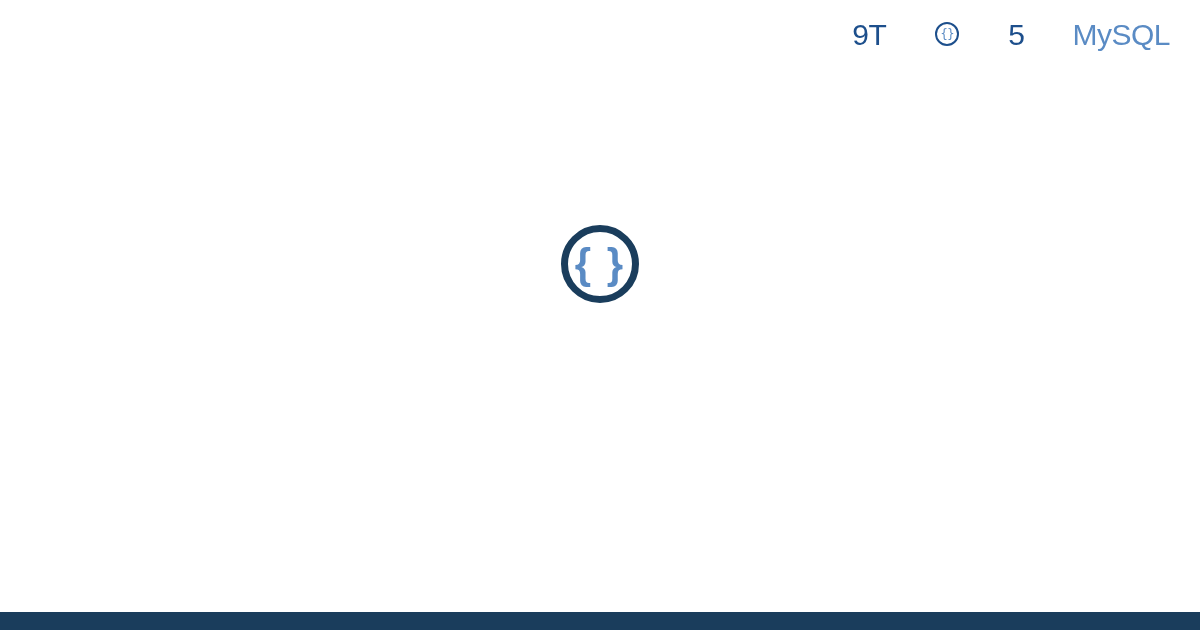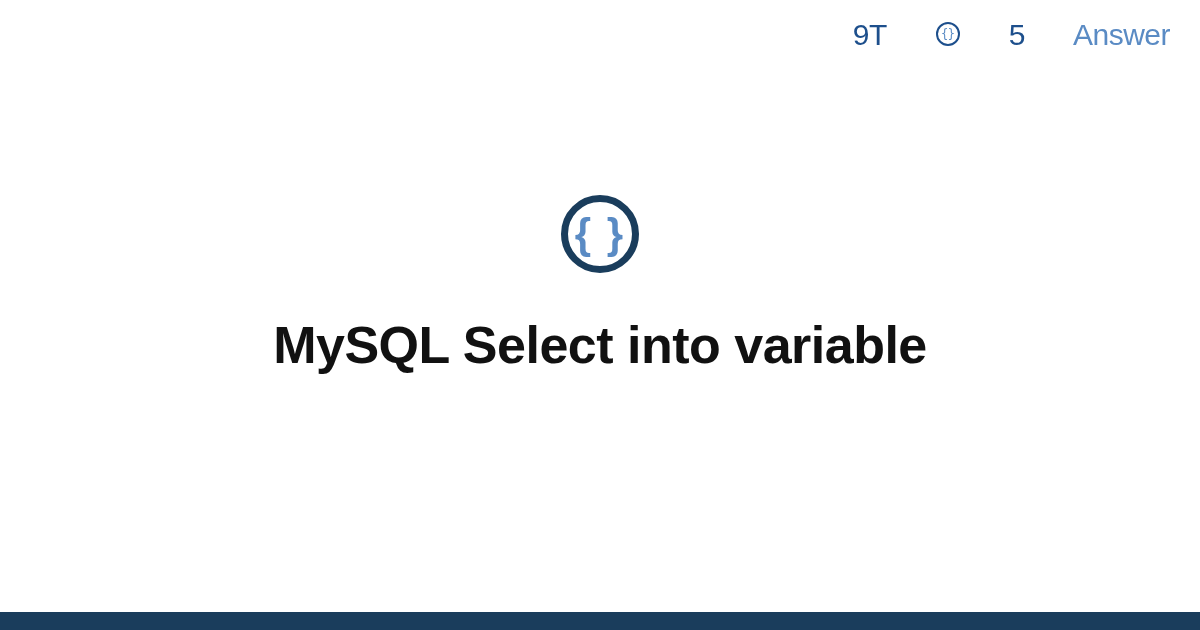--- a/index.html
+++ b/index.html
@@ -104,23 +104,22 @@
   </style>
 </head>
 <body>
 
 <div class="header">
   <span class="logo-9t">9T</span>
   <span class="logo-o">
     <span class="logo-o-inner">{}</span>
   </span>
   <span class="logo-5">5</span>
-  <span class="logo-answer">Answer</span>
+  <span class="logo-answer">MySQL</span>
 </div>
 
 <div class="content">
   <div class="icon-circle">
     <span class="braces">{ }</span>
   </div>
-  <h1 class="title">MySQL Select into variable</h1>
 </div>
 
 <div class="footer-bar"></div>
 
 </body></html>

